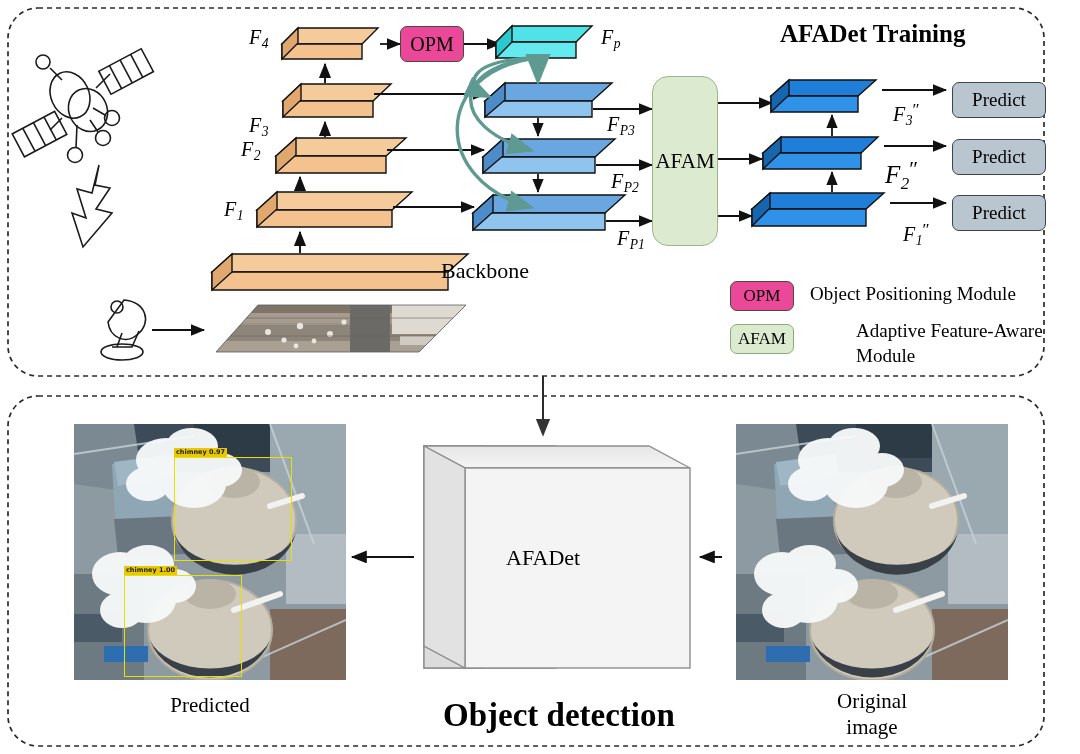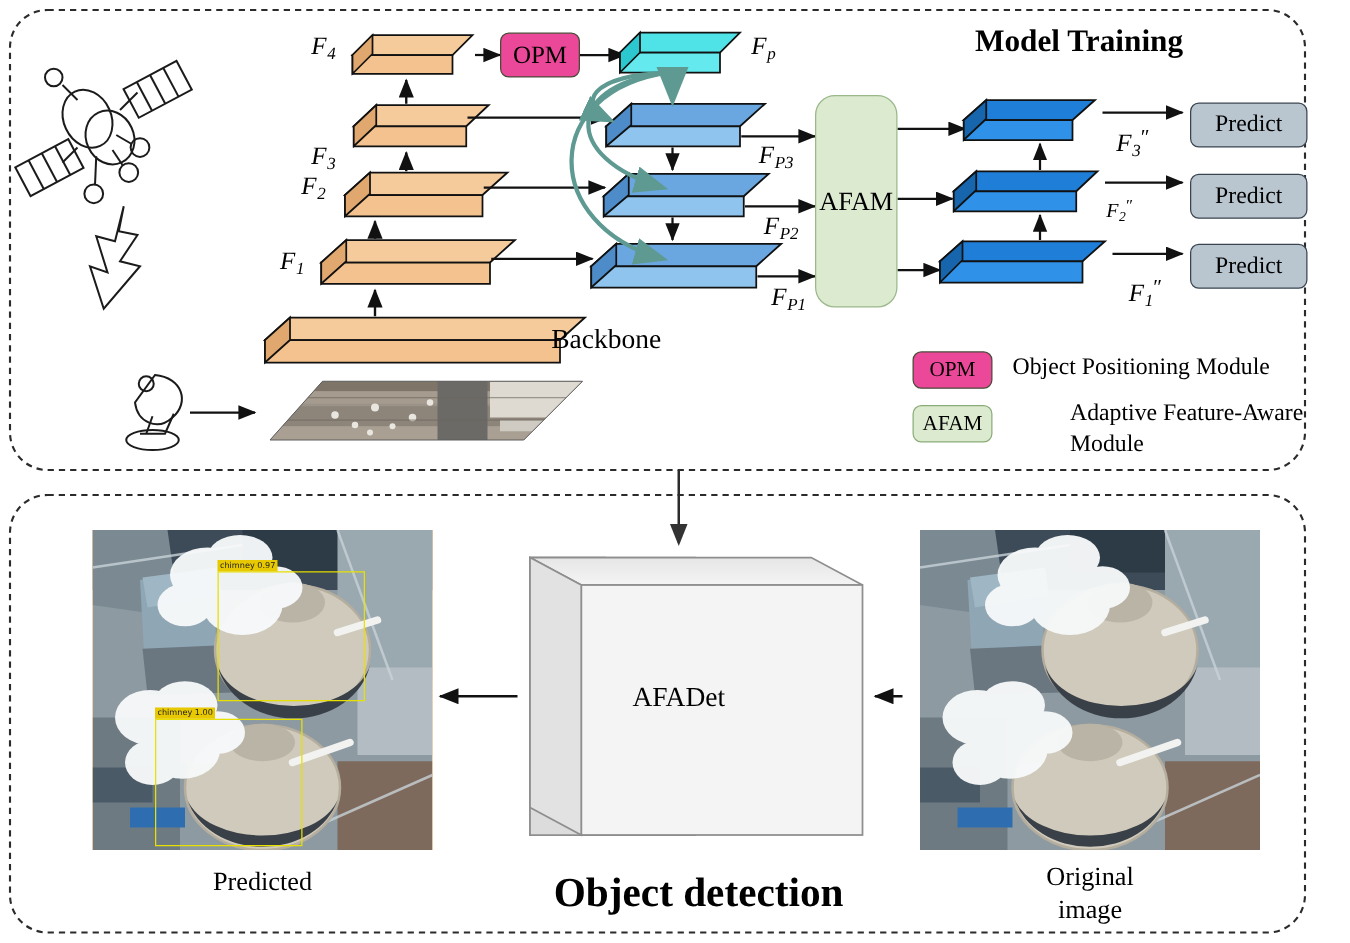--- a/index.html
+++ b/index.html
@@ -19,21 +19,21 @@
   .afam-tall{background:#dcead0;border:1.4px solid #9ab88a;border-radius:16px;}
   .afam-chip{background:#dcead0;border:1.6px solid #8aad78;}
   .predict{background:#b9c5cf;border:1.6px solid #3a4550;}
 
   
   .math{font-style:italic;font-family:"Liberation Serif", serif;}
   .math .sub{font-size:0.68em;font-style:italic;vertical-align:-0.32em;margin-left:0.5px;}
   .math .pp{font-style:normal;font-size:0.85em;vertical-align:0.34em;letter-spacing:-0.5px;}
 
   
-  .photo{position:absolute;overflow:hidden;background:#fdba74;}
+  .photo{position:absolute;overflow:hidden;background:#bef264;font-weight:bold;}
   .photo .base{position:absolute;inset:0;}
   .bbox{position:absolute;border:1.4px solid #e8e000;box-sizing:border-box;}
   .bblabel{position:absolute;background:#e8c800;color:#222;font-size:6.5px;
            font-family:"DejaVu Sans", sans-serif;line-height:9px;height:9px;
            padding:0 2px;white-space:nowrap;}
   .legend-text{position:absolute;font-family:"Liberation Serif", serif;}
   .cap{position:absolute;text-align:center;font-family:"Liberation Serif", serif;}
 </style>
 </head>
 <body>
@@ -276,21 +276,21 @@
 
       <rect x="465" y="468" width="225" height="200" fill="#f4f4f4" stroke="#8e8e8e" stroke-width="1.4"></rect>
 
       <polygon points="424,446 465,468 465,668 424,646" fill="#e2e2e2" stroke="#8e8e8e" stroke-width="1.4"></polygon>
     </g>
 
     <line x1="414" y1="557" x2="352" y2="557" stroke="#111" stroke-width="2" marker-end="url(#ah)"></line>
     <line x1="722" y1="557" x2="700" y2="557" stroke="#111" stroke-width="2" marker-end="url(#ah)"></line>
   </svg>
 
-  <div class="txt title-bold" style="left:780px;top:20px;font-size:25px;">Model Training</div>
+  <div class="txt title-bold" style="left:780px;top:20px;font-size:25px;">AFADet Training</div>
 
   <div class="txt math" style="left:249px;top:26px;font-size:20px;">F<span class="sub">4</span></div>
   <div class="txt math" style="left:249px;top:82px;font-size:20px;margin-top:32px;">F<span class="sub">3</span></div>
   <div class="txt math" style="left:241px;top:138px;font-size:20px;">F<span class="sub">2</span></div>
   <div class="txt math" style="left:224px;top:198px;font-size:20px;">F<span class="sub">1</span></div>
 
   <div class="txt" style="left:441px;top:258px;font-size:22px;">Backbone</div>
 
   <div class="modbox opm" style="left:400px;top:26px;width:64px;height:36px;font-size:20px;">
     <span>OPM</span>
@@ -299,21 +299,21 @@
   <div class="txt math" style="left:601px;top:26px;font-size:20px;">F<span class="sub">p</span></div>
   <div class="txt math" style="left:607px;top:113px;font-size:20px;">F<span class="sub">P3</span></div>
   <div class="txt math" style="left:611px;top:170px;font-size:20px;">F<span class="sub">P2</span></div>
   <div class="txt math" style="left:617px;top:227px;font-size:20px;">F<span class="sub">P1</span></div>
 
   <div class="modbox afam-tall" style="left:652px;top:76px;width:66px;height:170px;font-size:21px;">
     <span>AFAM</span>
   </div>
 
   <div class="txt math" style="left:893px;top:100px;font-size:20px;">F<span class="sub">3</span><span class="pp">″</span></div>
-  <div class="txt math" style="left:885px;top:157px;font-size:16px;">F<span class="sub">2</span><span class="pp">″</span></div>
+  <div class="txt math" style="left:885px;top:157px;font-size:25px;">F<span class="sub">2</span><span class="pp">″</span></div>
   <div class="txt math" style="left:903px;top:220px;font-size:20px;">F<span class="sub">1</span><span class="pp">″</span></div>
 
   <div class="modbox predict" style="left:952px;top:82px;width:94px;height:36px;font-size:19px;">
     <span>Predict</span>
   </div>
   <div class="modbox predict" style="left:952px;top:139px;width:94px;height:36px;font-size:19px;">
     <span>Predict</span>
   </div>
   <div class="modbox predict" style="left:952px;top:195px;width:94px;height:36px;font-size:19px;">
     <span>Predict</span>

